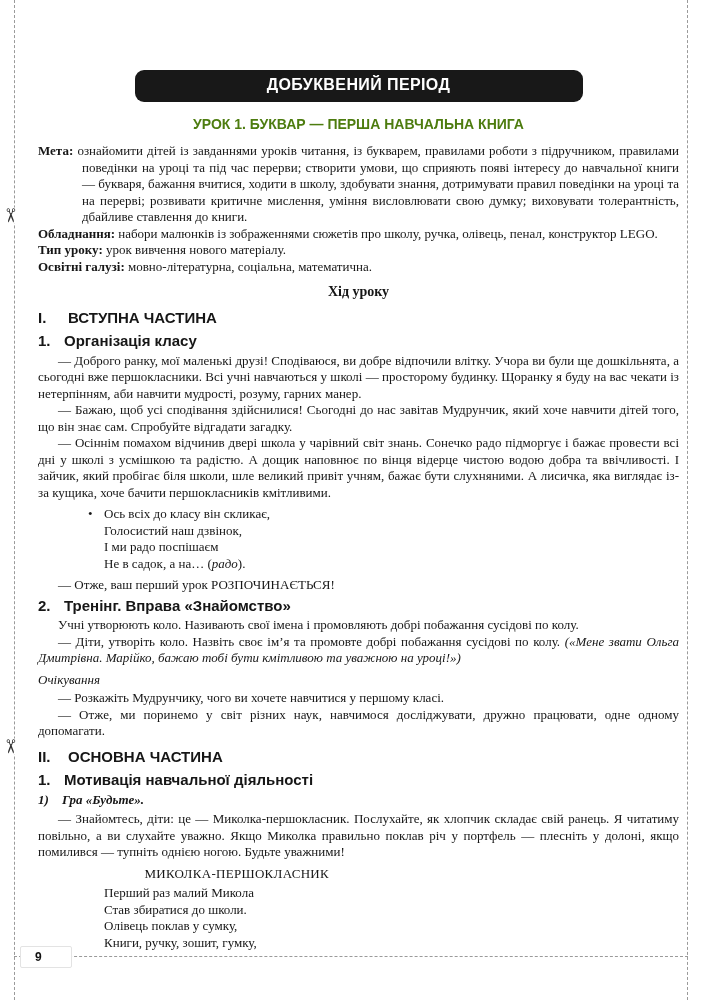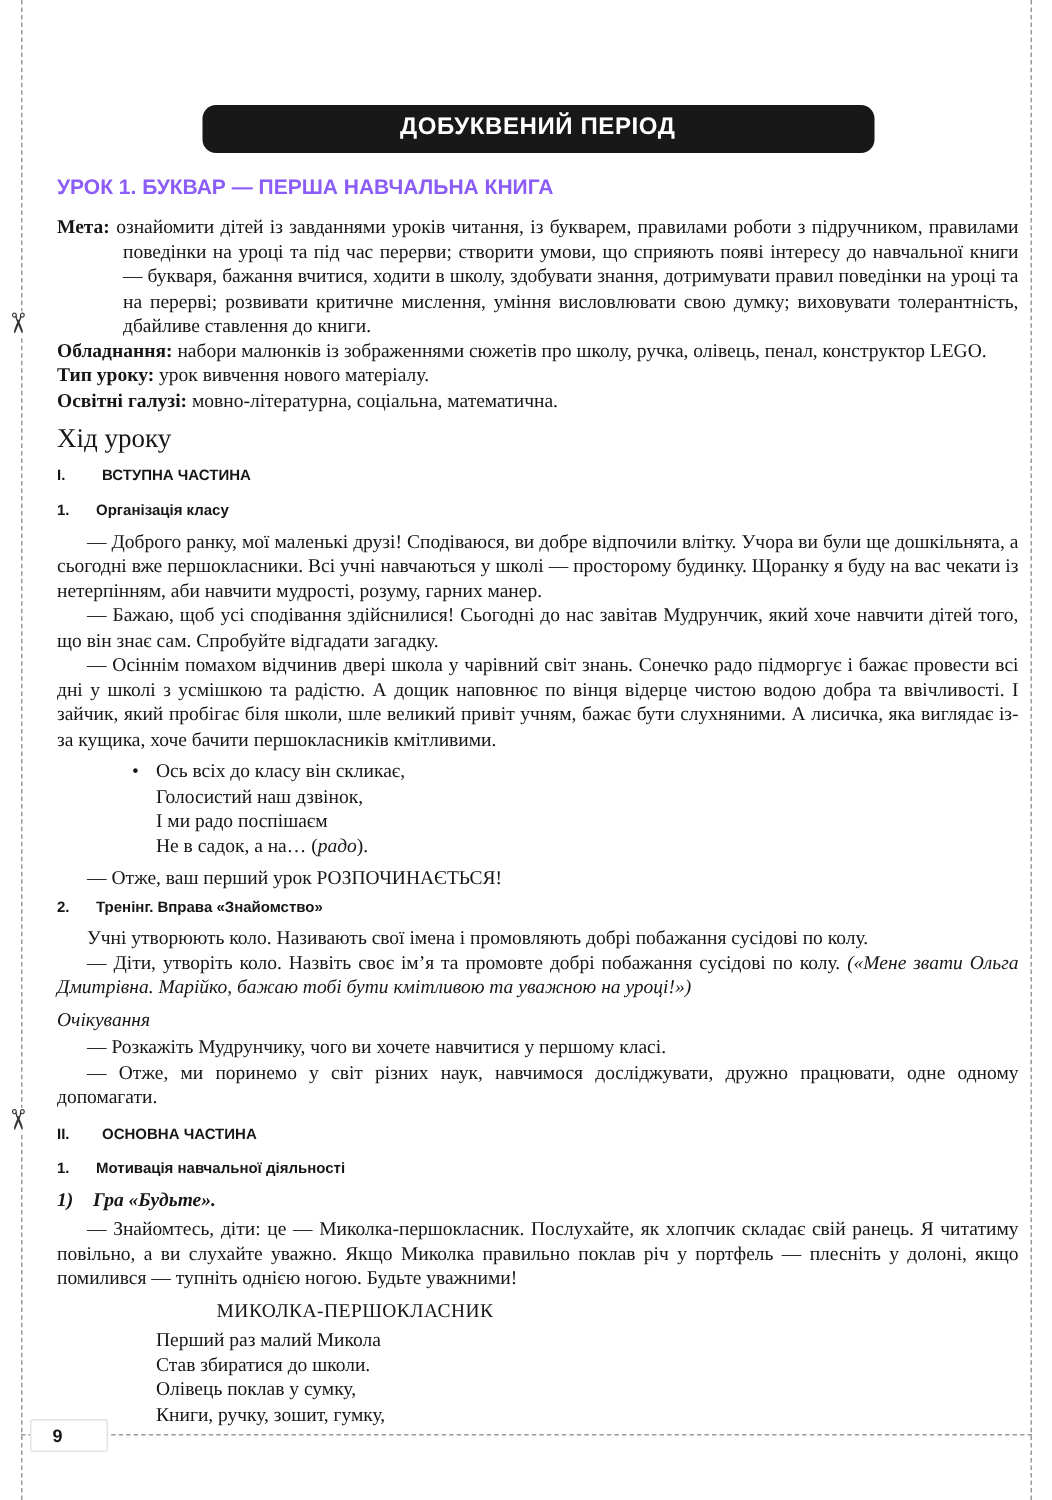--- a/index.html
+++ b/index.html
@@ -24,30 +24,30 @@
     font-family:"Liberation Sans", sans-serif;font-weight:bold;font-size:12px;color:#111;
   }
   
   .content{position:absolute;left:38px;right:22px;top:70px;}
   .banner{
     width:448px;margin:0 auto 14px auto;background:#181818;color:#fff;
     font-family:"Liberation Sans", sans-serif;font-weight:bold;font-size:16px;
     text-align:center;padding:7px 0 8px 0;border-radius:9px;letter-spacing:.4px;
   }
   .lesson-title{
-    margin:0 0 11px 0;text-align:left;
-    font-family:"Liberation Sans", sans-serif;font-weight:bold;font-size:14px;color:#8b5cf6;
+    margin:0 0 11px 0;text-align:center;
+    font-family:"Liberation Sans", sans-serif;font-weight:bold;font-size:14px;color:#4d7c0f;
   }
   p{margin:0;text-align:justify;}
   .hang{padding-left:44px;text-indent:-44px;}
   .lbl{font-weight:bold;}
-  .course-heading{margin:9px 0 9px 0;text-align:left;font-size:18px;font-weight:normal;}
+  .course-heading{margin:9px 0 9px 0;text-align:center;font-size:14px;font-weight:bold;}
   .sec{
     margin:7px 0 3px 0;font-family:"Liberation Sans", sans-serif;
-    font-weight:bold;font-size:10px;text-align:left;
+    font-weight:bold;font-size:15px;text-align:left;
   }
   .secnum{display:inline-block;width:30px;}
   .subnum{display:inline-block;width:26px;}
   .indent{text-indent:20px;}
   .riddle{margin:5px 0 5px 50px;}
   .riddle .bullet{display:inline-block;width:16px;}
   .riddle-line{margin-left:16px;}
   .ital-head{margin:5px 0 2px 0;font-style:italic;text-align:left;}
   .game-head{margin:3px 0 3px 0;font-style:italic;font-weight:bold;text-align:left;}
   .gamenum{display:inline-block;width:24px;font-style:italic;}

